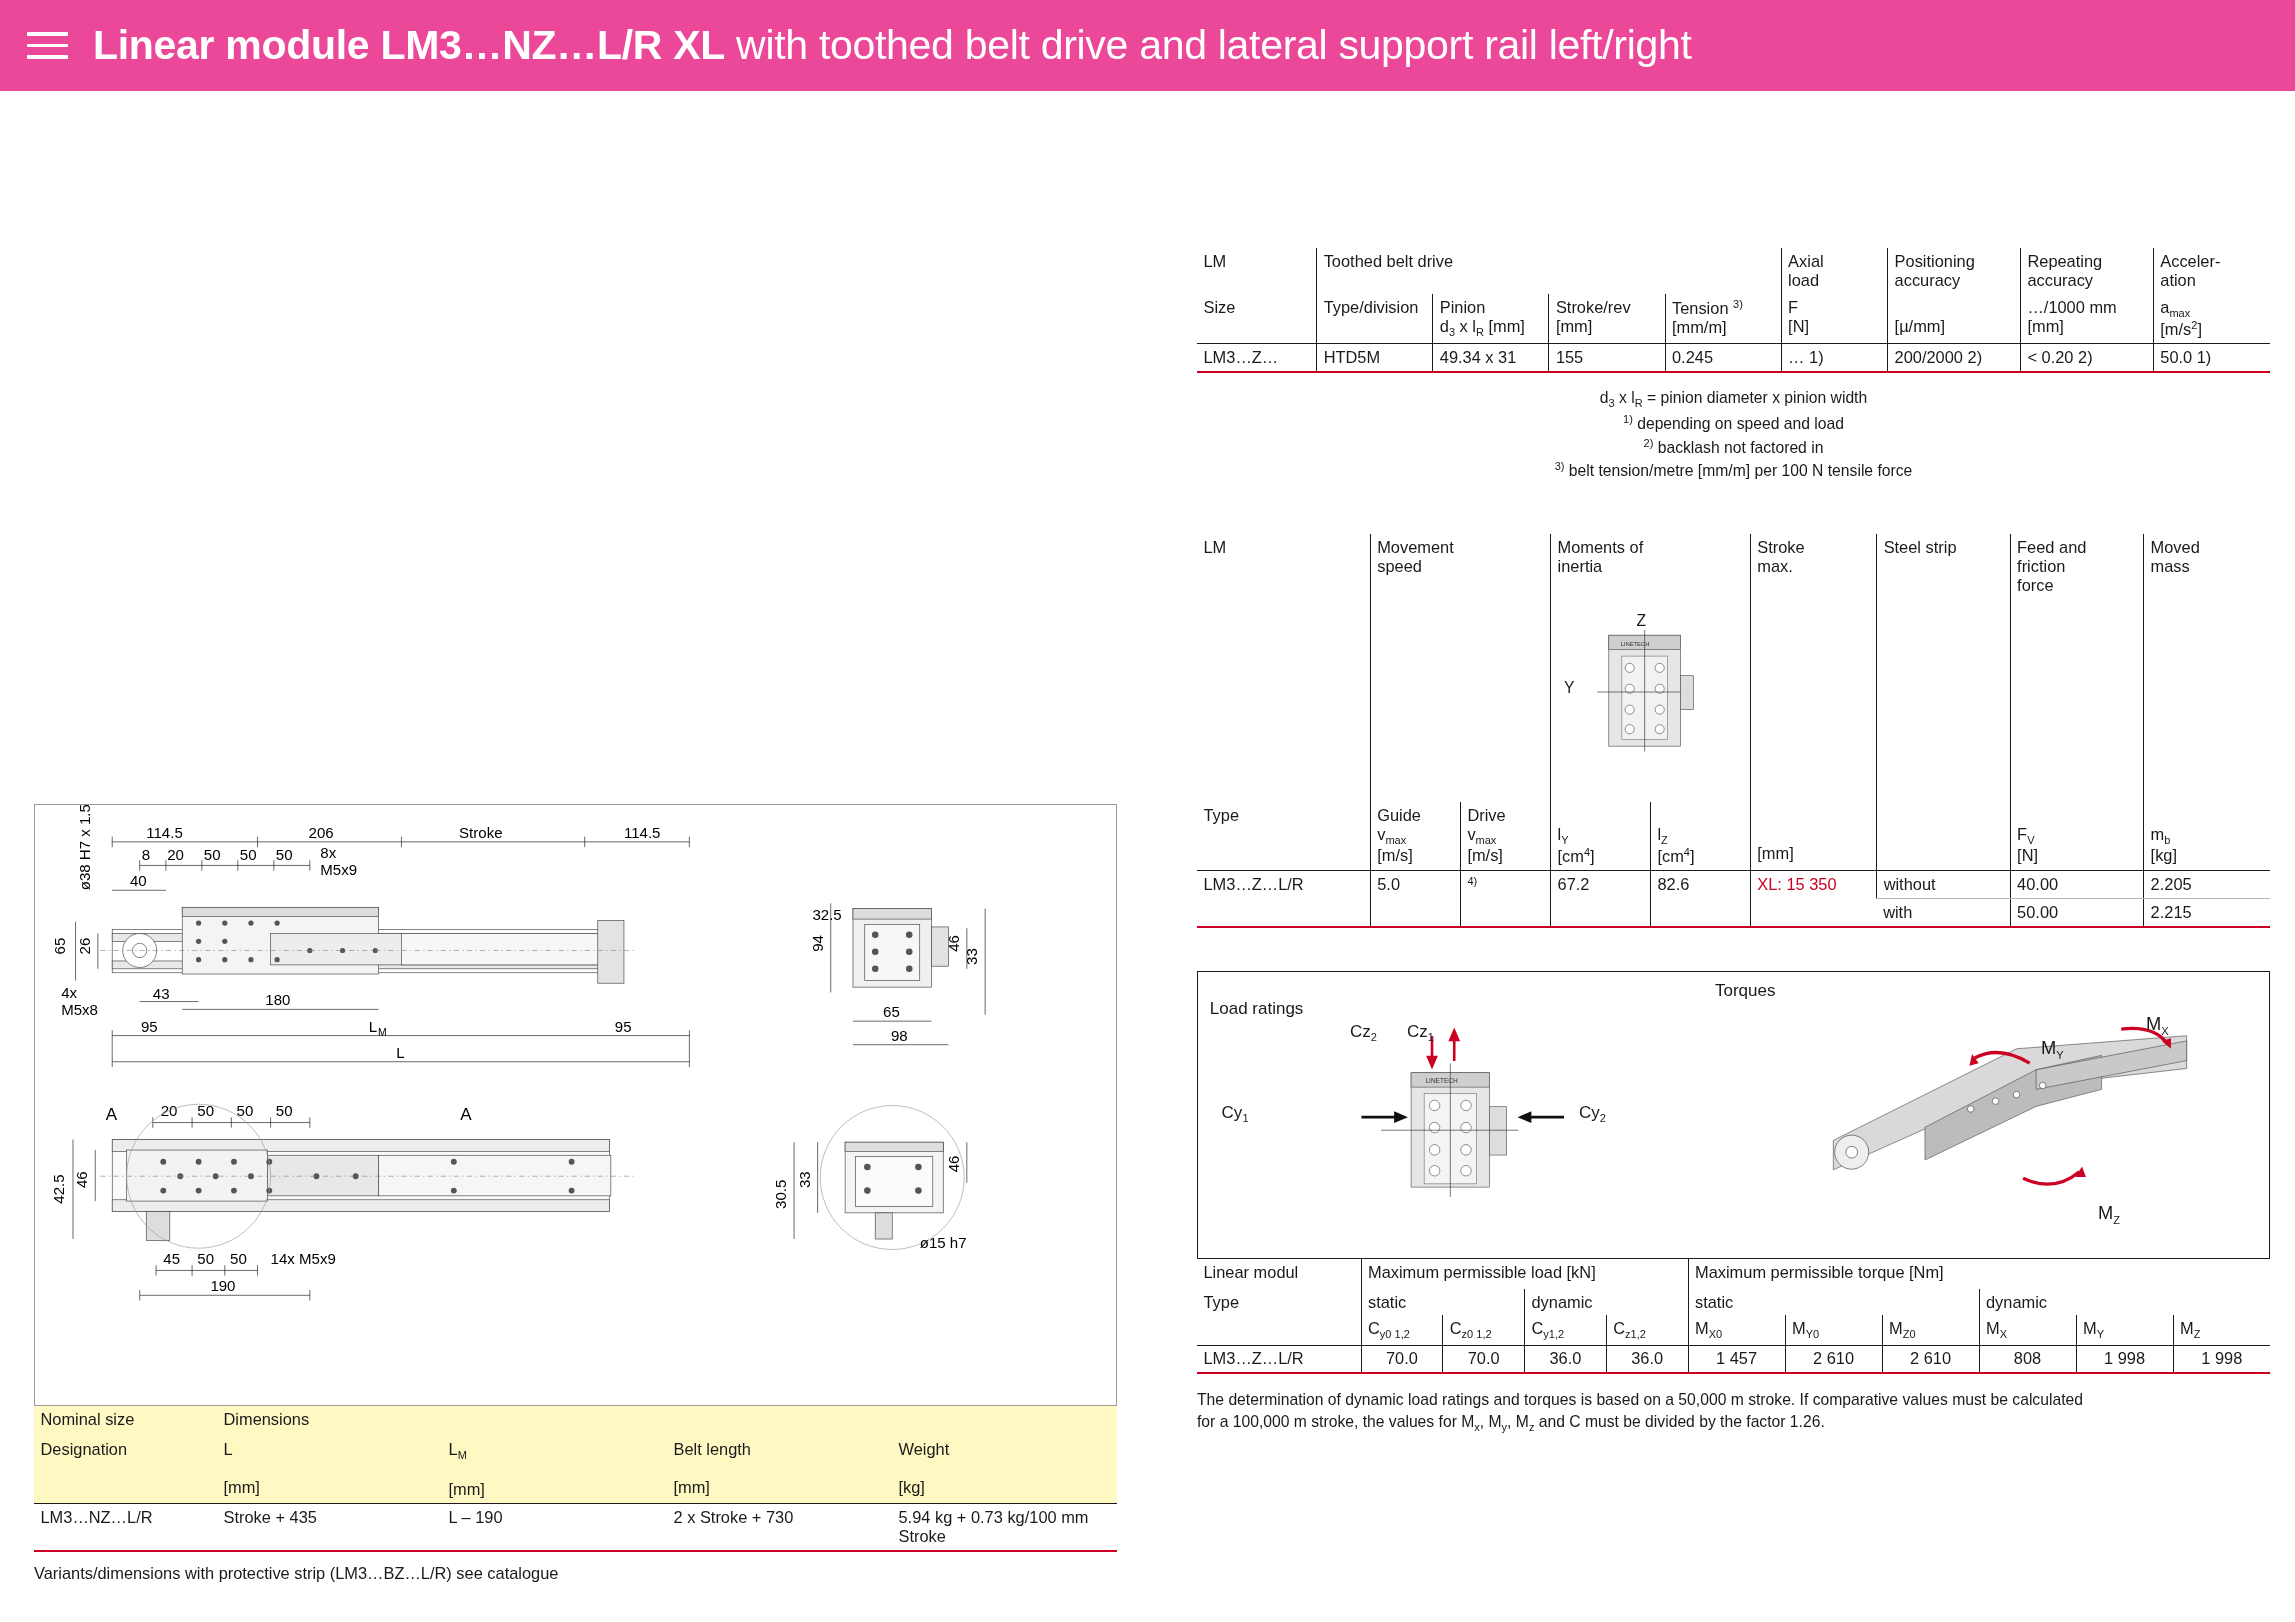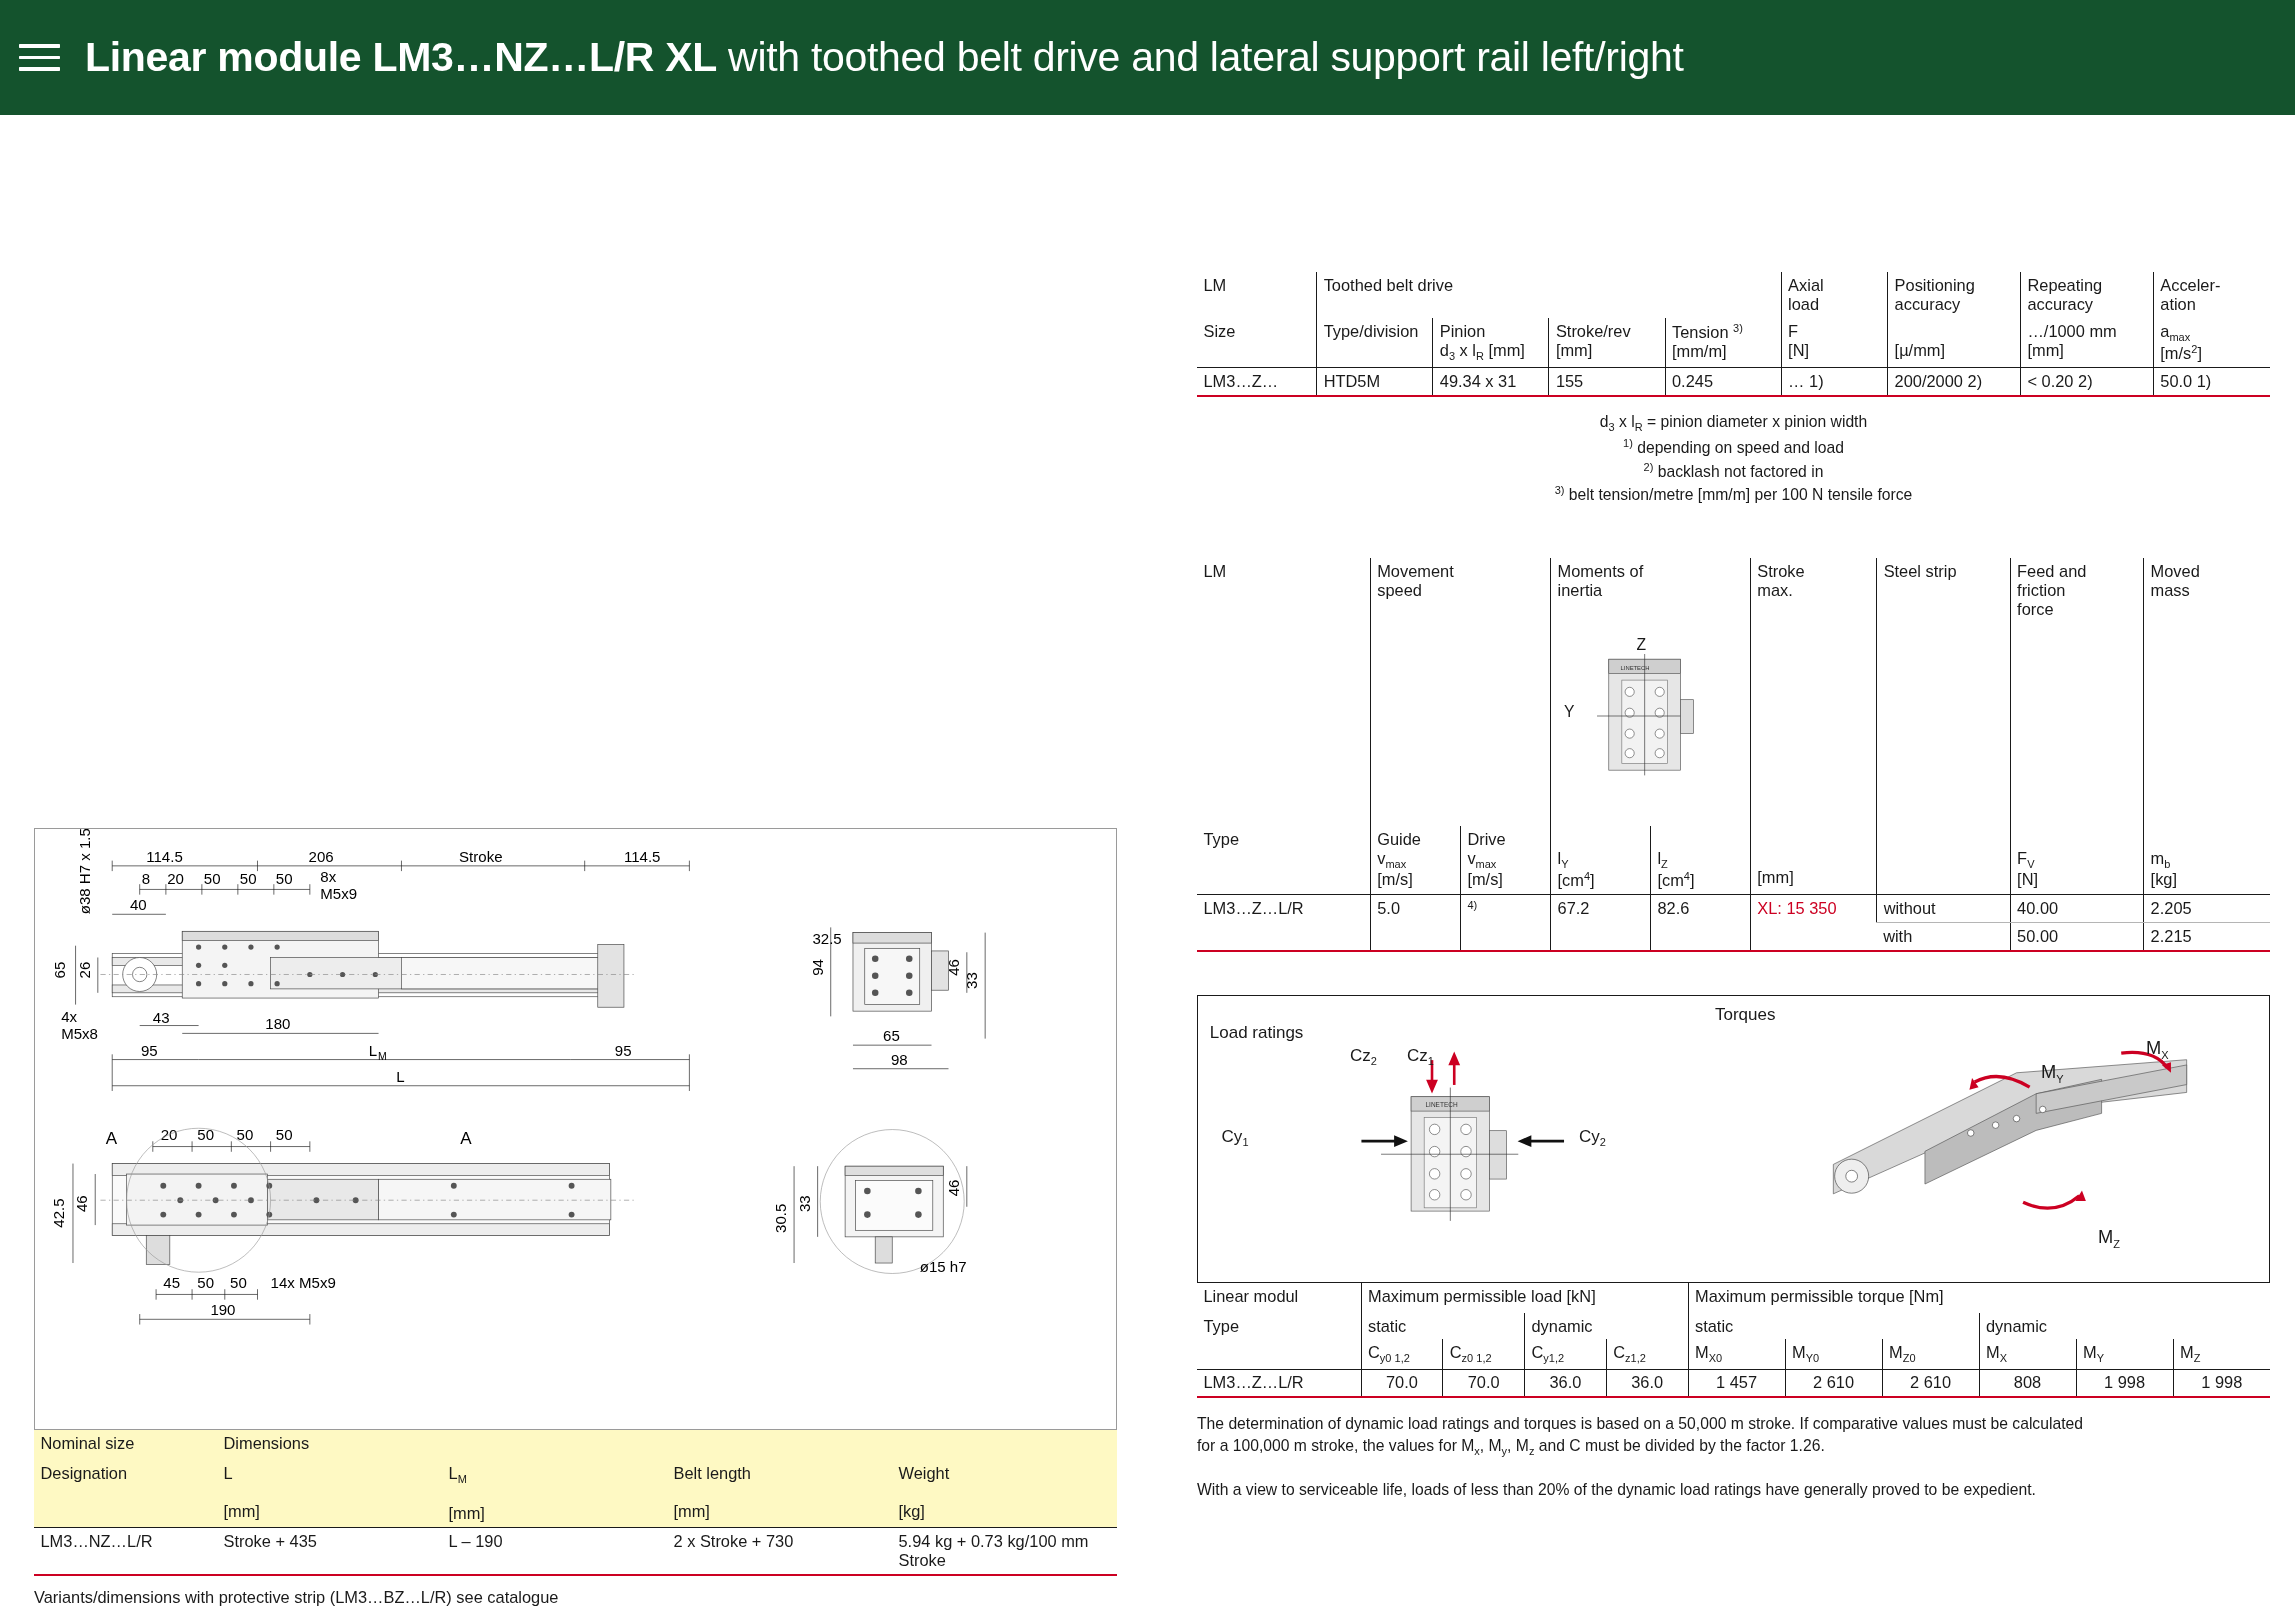--- a/index.html
+++ b/index.html
@@ -7,26 +7,26 @@
   body {
     width: 2295px; height: 1623px;
     font-family: "Liberation Sans", sans-serif;
     background:#ffffff;
     color:#1a1a1a;
     position: relative;
     overflow: hidden;
   }
   
   .header {
-    height: 115px;
-    background: #14532d;
+    height: 91px;
+    background: #ec4899;
     color: #ffffff;
     display: flex;
     align-items: center;
-    padding: 0 19px;
+    padding: 0 27px;
   }
   .burger { display:flex; flex-direction:column; justify-content:center; gap:7.2px; margin-right:25px; }
   .burger span { display:block; width:41px; height:3.9px; background:#fff; border-radius:0.7px; }
   .header h1 { font-size: 41px; font-weight: 400; margin:0; letter-spacing:-0.3px; white-space:nowrap; }
   .header h1 b { font-weight: 700; }
 
   
   .page { position: relative; }
   .col-right { position:absolute; left: 1197px; top: 157px; width: 1073px; }
   .col-left  { position:absolute; left: 34px;  top: 157px; width: 1126px; }
@@ -309,21 +309,20 @@
         <td style="text-align:center">1 998</td>
         <td style="text-align:center">1 998</td>
       </tr>
     </tbody>
         </table>
 
     <div class="footnote" style="margin-top:14.4px">
       The determination of dynamic load ratings and torques is based on a 50,000 m stroke. If comparative values must be calculated<br>
       for a 100,000 m stroke, the values for M<span class="sub">x</span>, M<span class="sub">y</span>, M<span class="sub">z</span> and C must be divided by the factor 1.26.
     </div>
-    <div class="footnote" style="margin-top:18.3px">With a view to serviceable life, loads of less than 20% of the dynamic load ratings have generally proved to be expedient.</div>
   </div>
 </div>
 
 <div class="col-left">
 
   <div class="drawbox" style="margin-top:556px; width:1083px; height:602px; position:relative">
 
     <svg width="1083" height="308" style="position:absolute;left:0;top:0" viewBox="0 0 1655 470">
 
       <g stroke="#1a1a1a" stroke-width="1" fill="none">

